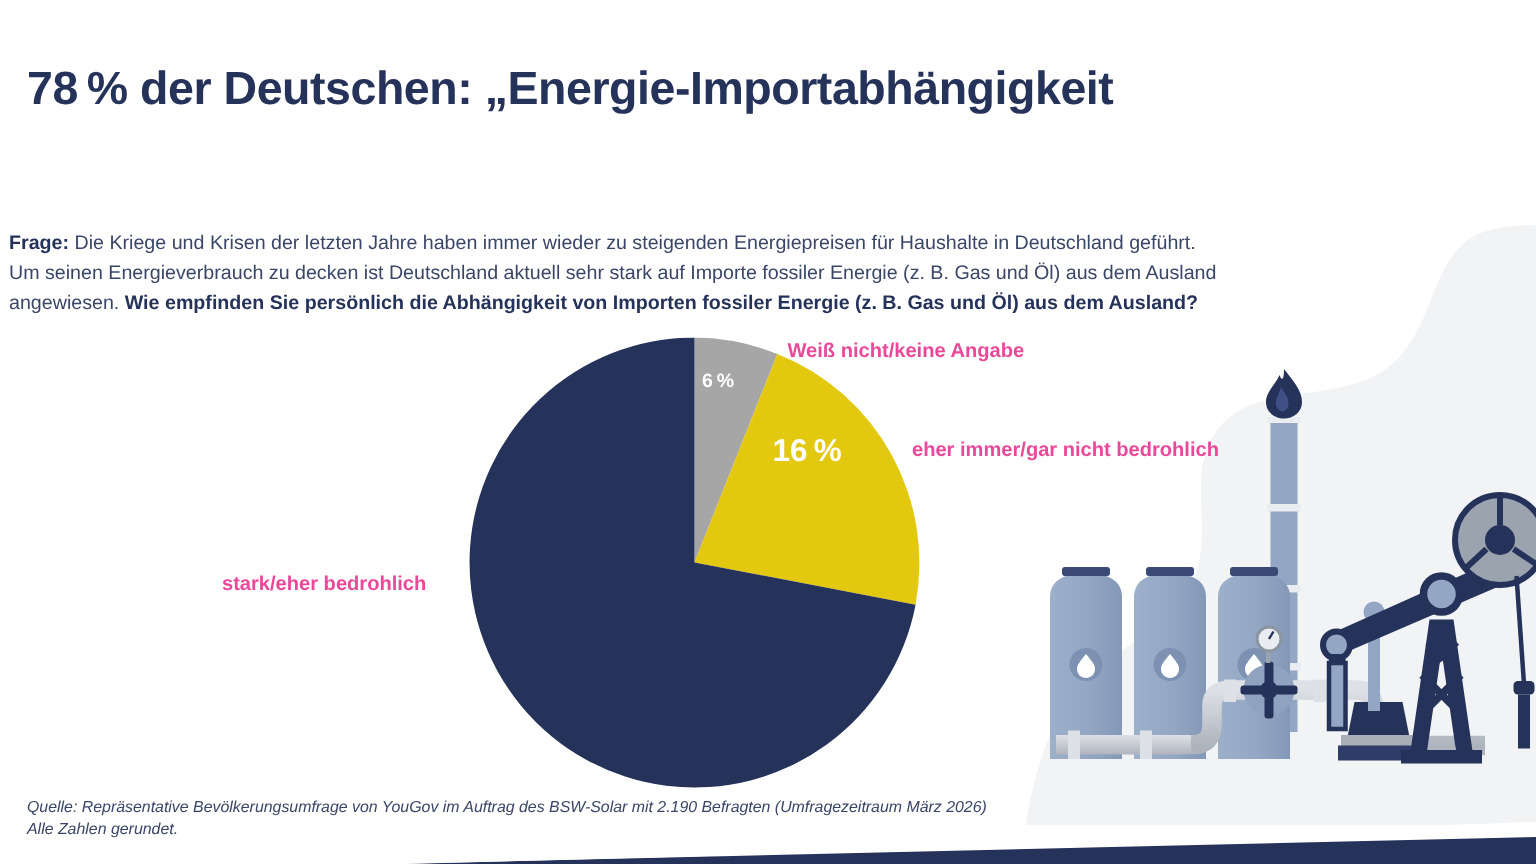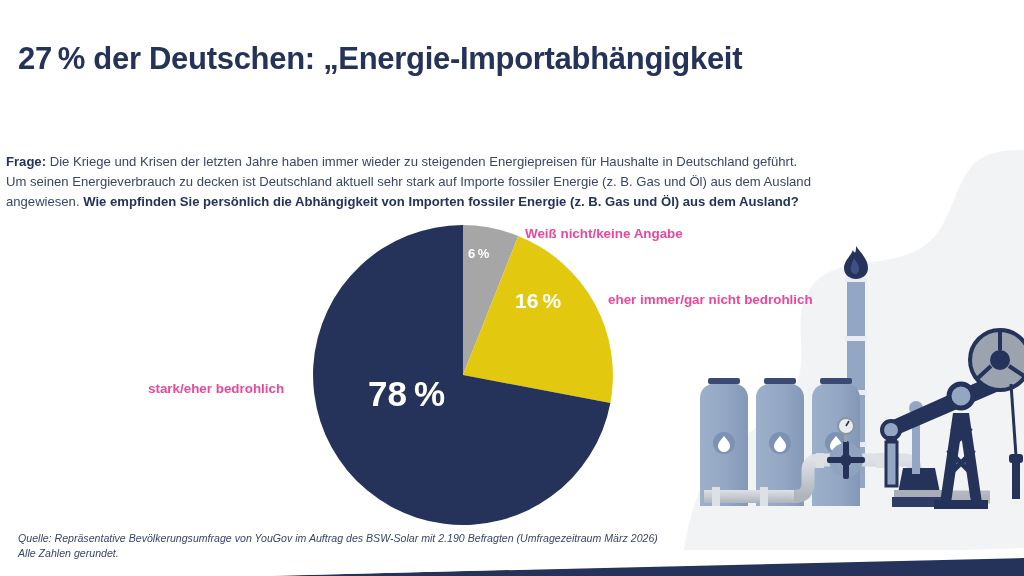--- a/index.html
+++ b/index.html
@@ -91,41 +91,40 @@
              C128 204 104 168 128 136 C152 104 206 120 240 96 C270 74 268 34 292 12
              C304 2 320 0 340 0 Z" fill="#F2F3F5"></path>
   </svg>
 
   <svg class="bg-band" viewBox="0 0 1024 34" preserveAspectRatio="none" aria-hidden="true">
     <path d="M270 34 L1024 14 L1024 34 Z" fill="#25325A"></path>
     <path d="M190 34 L1024 6 L1024 16 L260 34 Z" fill="#FFFFFF"></path>
   </svg>
 
   <h1 class="headline">
-    <span class="ln">27 % der Deutschen: „Energie-Importabhängigkeit</span>
+    <span class="ln">78 % der Deutschen: „Energie-Importabhängigkeit</span>
   </h1>
 
   <div class="question">
     <span class="qline"><b>Frage:</b><span> Die Kriege und Krisen der letzten Jahre haben immer wieder zu steigenden Energiepreisen für Haushalte in Deutschland geführt.</span></span>
     <span class="qline">Um seinen Energieverbrauch zu decken ist Deutschland aktuell sehr stark auf Importe fossiler Energie (z. B. Gas und Öl) aus dem Ausland</span>
     <span class="qline"><span>angewiesen. </span><b>Wie empfinden Sie persönlich die Abhängigkeit von Importen fossiler Energie (z. B. Gas und Öl) aus dem Ausland?</b></span>
   </div>
 
   <div class="pie-wrap">
     <svg class="pie-svg" viewBox="0 0 302 302">
 
       <path d="M151 150 L151 0 A150 150 0 0 1 206.23 11.01 Z" fill="#A6A6A6"></path>
 
       <path d="M151 150 L206.23 11.01 A150 150 0 0 1 298.38 178.1 Z" fill="#E3C810"></path>
 
       <path d="M151 150 L298.38 178.1 A150 150 0 1 1 151 0 Z" fill="#25325A"></path>
     </svg>
   </div>
 
-  <div class="slice-val val-78">78 %</div>
   <div class="slice-val val-16">16 %</div>
   <div class="slice-val val-6">6 %</div>
 
   <div class="cat-label lbl-left">stark/eher bedrohlich</div>
   <div class="cat-label lbl-right">eher immer/gar nicht bedrohlich</div>
   <div class="cat-label lbl-top">Weiß nicht/keine Angabe</div>
 
   <div class="illo">
     <svg width="334" height="280" viewBox="0 0 334 280" aria-hidden="true">
       <defs>

